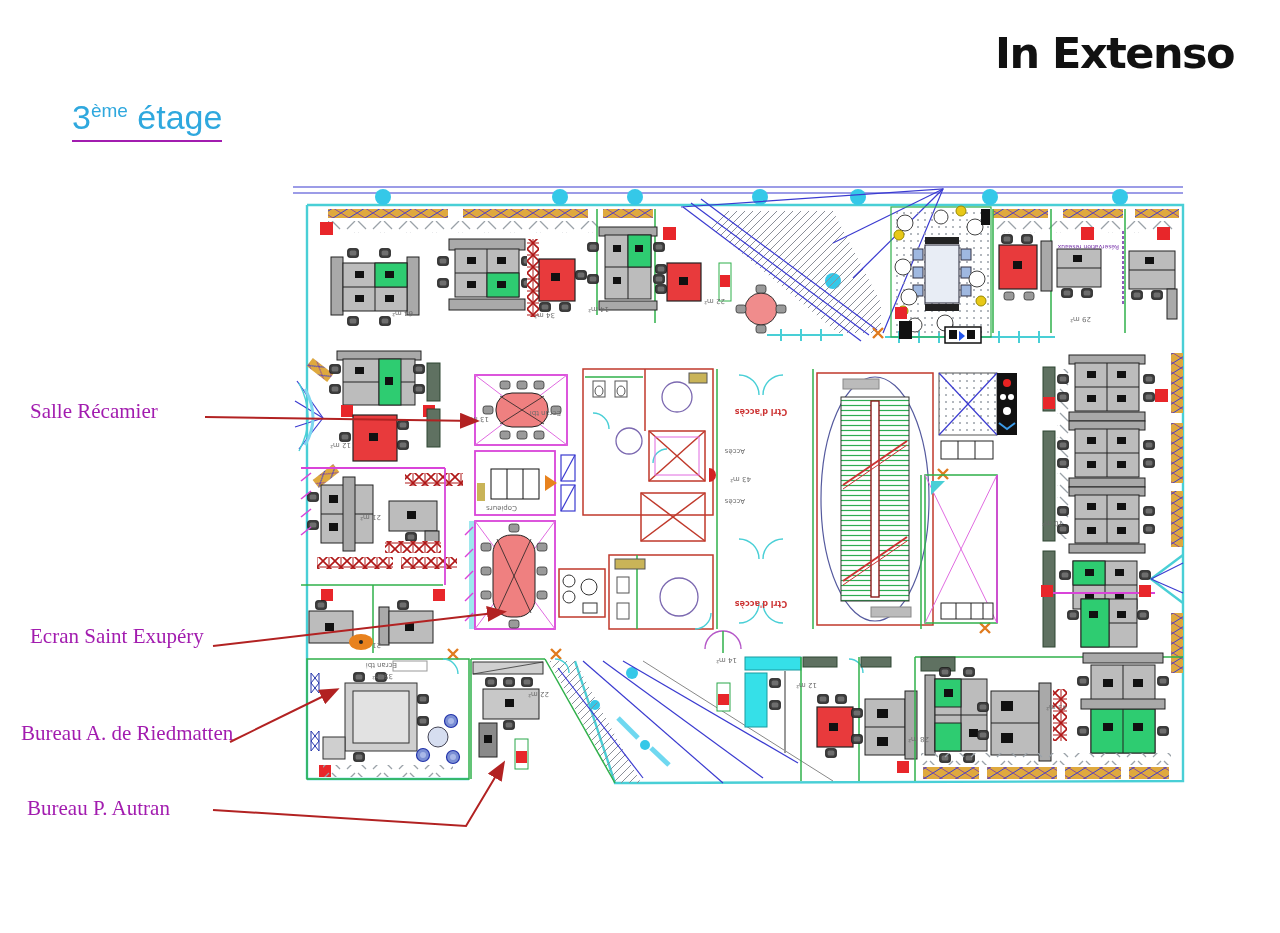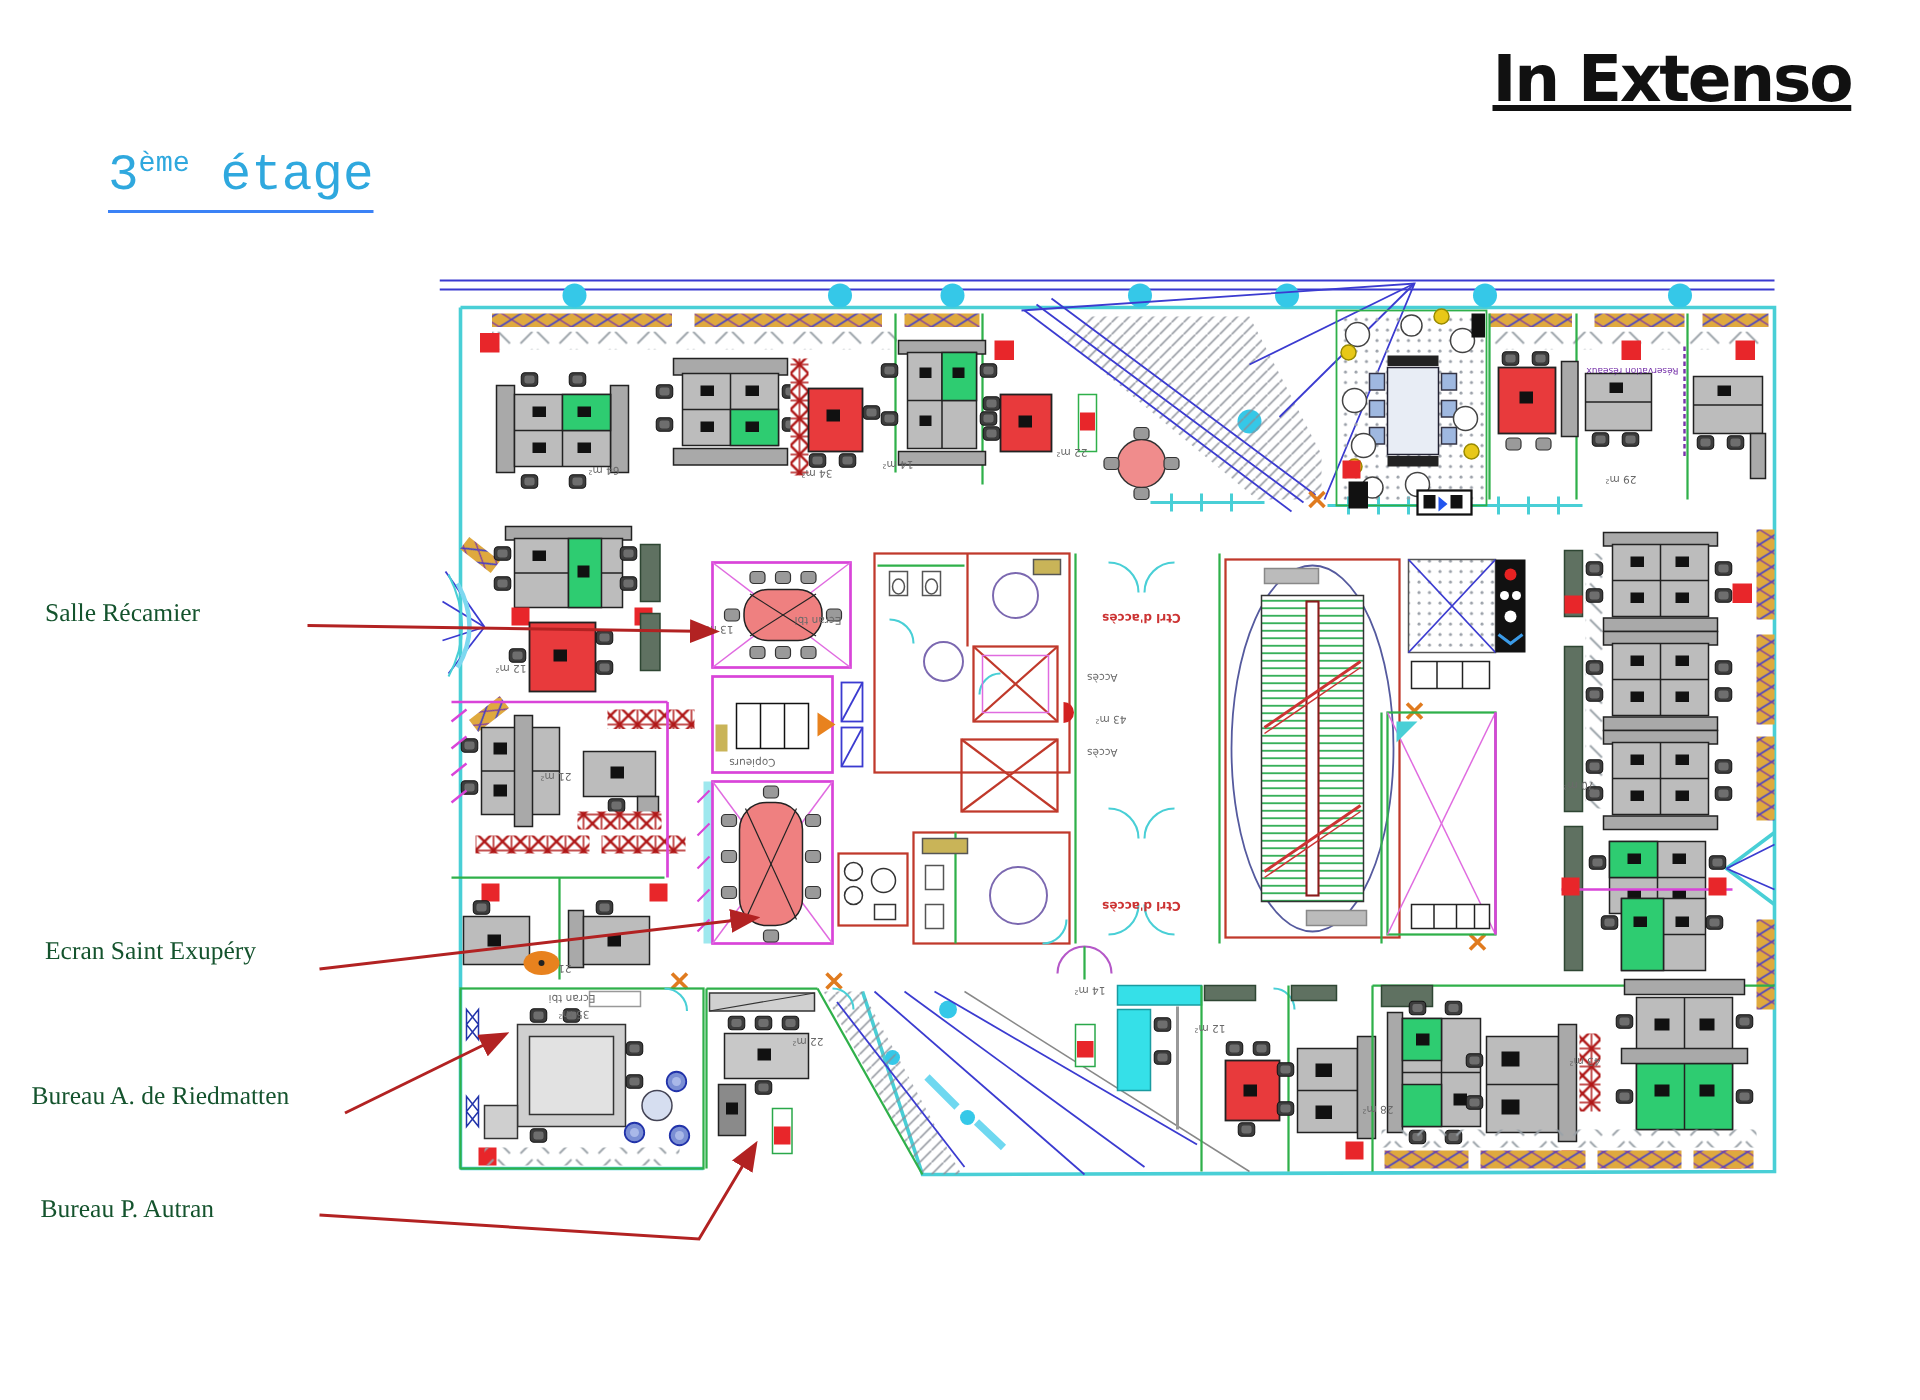--- a/index.html
+++ b/index.html
@@ -1,24 +1,24 @@
 <!DOCTYPE html>
 <html><head>
 <meta charset="utf-8">
 <style>
   html,body{margin:0;padding:0;background:#ffffff;}
   #page{position:relative;width:1280px;height:933px;background:#ffffff;overflow:hidden;
         font-family:"Liberation Sans",sans-serif;}
   #logo{position:absolute;left:995px;top:28px;width:285px;font-size:43px;font-weight:800;
-        letter-spacing:-1.5px;color:#111;font-family:"DejaVu Sans",sans-serif;text-decoration:underline;}
+        letter-spacing:-1.5px;color:#111;font-family:"DejaVu Sans",sans-serif;}
   #floor-title{position:absolute;left:72px;top:98px;font-size:34px;color:#2fa8de;
-        border-bottom:2px solid #3b82f6;padding-bottom:3px;font-family:Liberation Mono, monospace;}
+        border-bottom:2px solid #a21caf;padding-bottom:3px;font-family:Liberation Sans, sans-serif;}
   #floor-title sup{font-size:19px;}
   .callout{position:absolute;font-family:"Liberation Serif","DejaVu Serif",serif;
-        font-size:17px;color:#14532d;white-space:nowrap;}
+        font-size:21px;color:#a21caf;white-space:nowrap;}
   #plan-wrap{position:absolute;left:293px;top:183px;width:900px;height:612px;}
   svg{display:block;}
   #arrow-layer{position:absolute;left:0;top:0;z-index:5;pointer-events:none;}
   
   .wallc{stroke:#49cfd6;stroke-width:2.4;fill:none}
   .wallc2{stroke:#49cfd6;stroke-width:1.4;fill:none}
   .wallg{stroke:#2fb04a;stroke-width:1.5;fill:none}
   .wallm{stroke:#d944d9;stroke-width:1.8;fill:none}
   .wallr{stroke:#c0392b;stroke-width:1.5;fill:none}
   .navy{stroke:#3b3bd0;stroke-width:1.2;fill:none}

